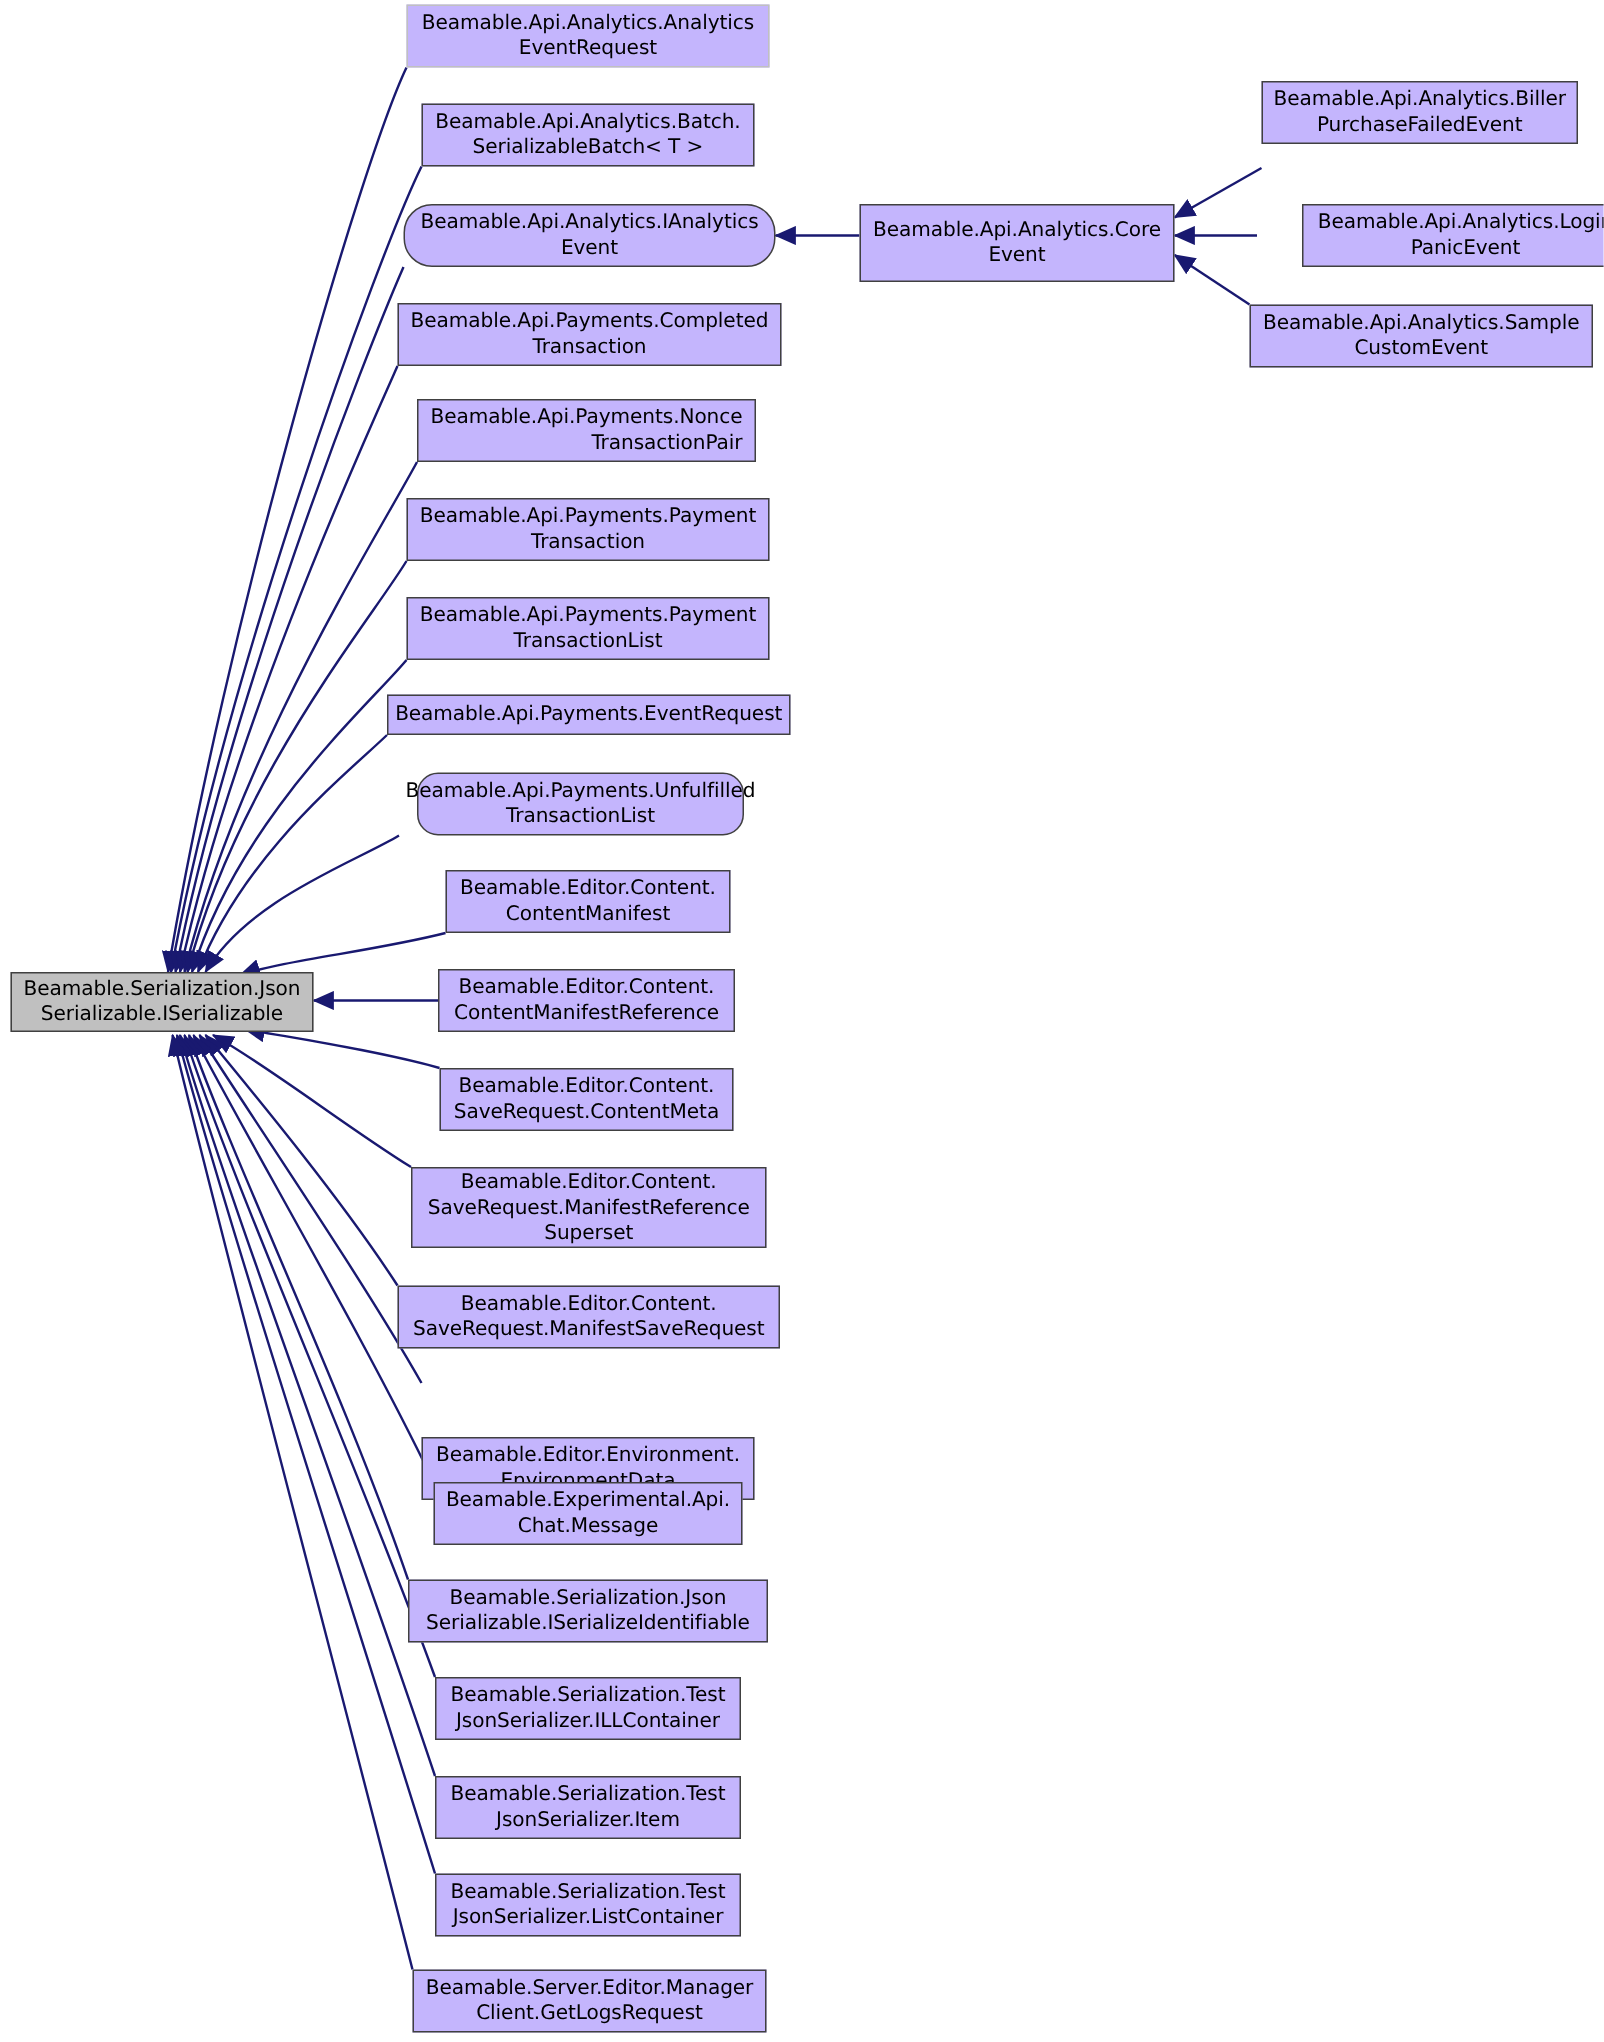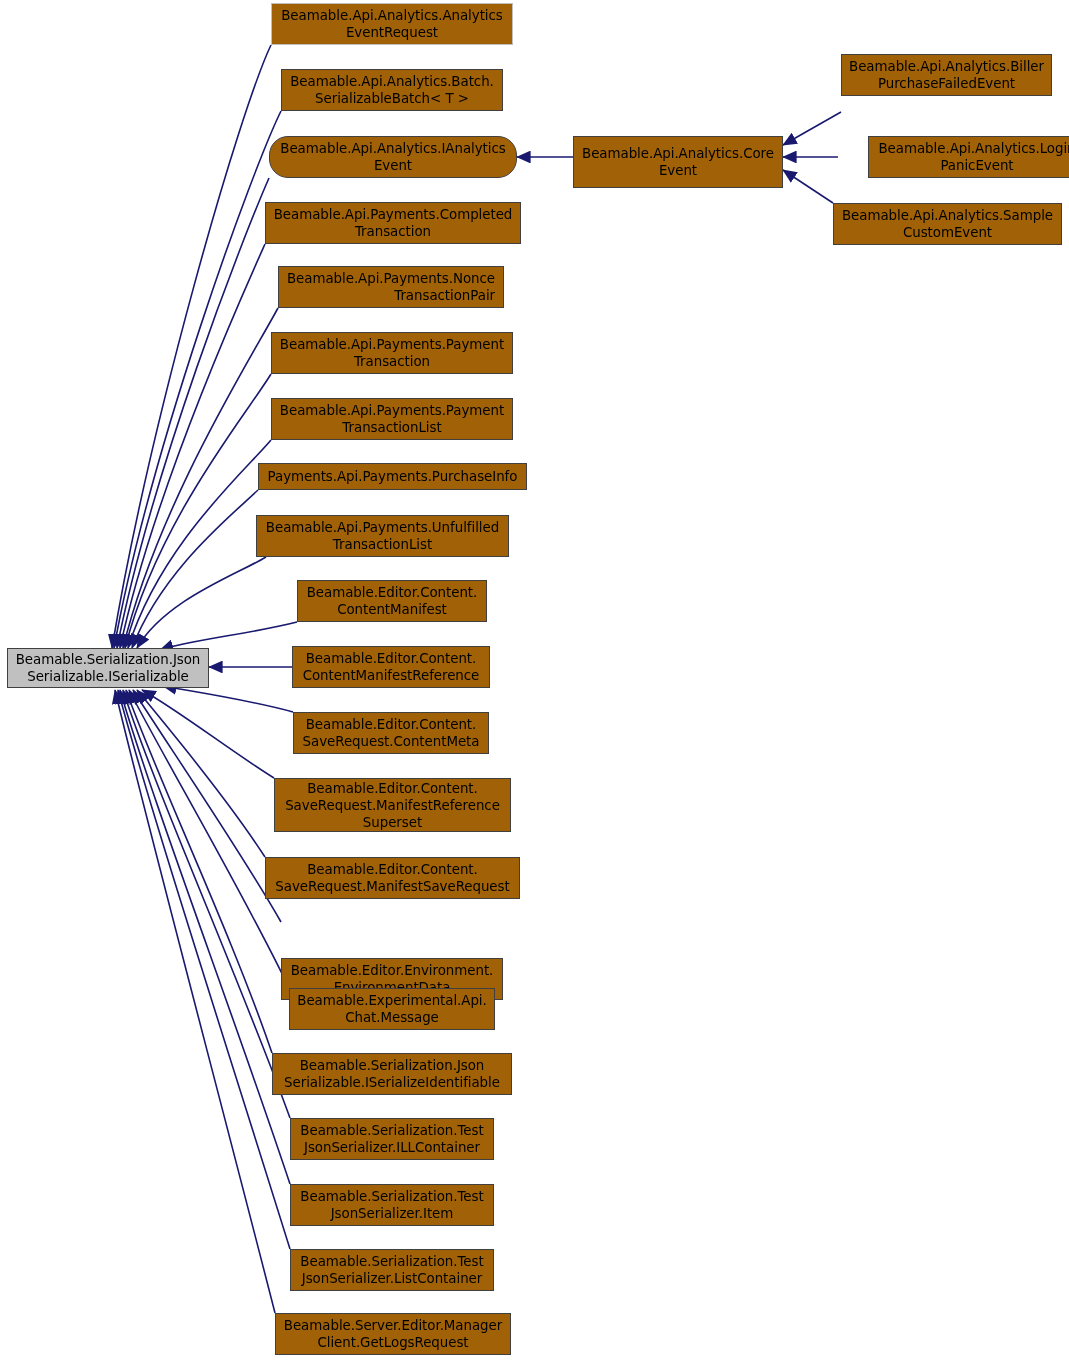--- a/index.html
+++ b/index.html
@@ -26,21 +26,21 @@
     height: 1361px;
     pointer-events: none;
   }
   .node {
     position: absolute;
     box-sizing: border-box;
     display: flex;
     align-items: center;
     justify-content: center;
     text-align: center;
-    background: #a16207;
+    background: #c4b5fd;
     border: 1px solid #404040;
     font-size: 13.4px;
     line-height: 17px;
     color: #000000;
     letter-spacing: -0.05px;
     white-space: pre-line;
     z-index: 5;
   }
   .node.current {
     background: #c0c0c0;
@@ -100,22 +100,22 @@
       <div class="node" style="left: 269px; top: 136px; width: 248px; height: 42px; border-radius: 19px;"><span class="node-label">Beamable.Api.Analytics.IAnalytics
 Event</span></div>
       <div class="node" style="left: 265px; top: 202px; width: 256px; height: 42px;"><span class="node-label">Beamable.Api.Payments.Completed
 Transaction</span></div>
       <div class="node" style="left: 278px; top: 266px; width: 226px; height: 42px; text-align: right;"><span class="node-label">Beamable.Api.Payments.Nonce
 TransactionPair</span></div>
       <div class="node" style="left: 271px; top: 332px; width: 242px; height: 42px;"><span class="node-label">Beamable.Api.Payments.Payment
 Transaction</span></div>
       <div class="node" style="left: 271px; top: 398px; width: 242px; height: 42px;"><span class="node-label">Beamable.Api.Payments.Payment
 TransactionList</span></div>
-      <div class="node" style="left: 258px; top: 463px; width: 269px; height: 27px;"><span class="node-label">Payments.Api.Payments.PurchaseInfo</span></div>
-      <div class="node" style="left: 256px; top: 515px; width: 253px; height: 42px;"><span class="node-label">Beamable.Api.Payments.Unfulfilled
+      <div class="node" style="left: 258px; top: 463px; width: 269px; height: 27px;"><span class="node-label">Beamable.Api.Payments.EventRequest</span></div>
+      <div class="node" style="left: 278px; top: 515px; width: 218px; height: 42px; border-radius: 14px;"><span class="node-label">Beamable.Api.Payments.Unfulfilled
 TransactionList</span></div>
       <div class="node" style="left: 297px; top: 580px; width: 190px; height: 42px;"><span class="node-label">Beamable.Editor.Content.
 ContentManifest</span></div>
       <div class="node" style="left: 292px; top: 646px; width: 198px; height: 42px;"><span class="node-label">Beamable.Editor.Content.
 ContentManifestReference</span></div>
       <div class="node" style="left: 293px; top: 712px; width: 196px; height: 42px;"><span class="node-label">Beamable.Editor.Content.
 SaveRequest.ContentMeta</span></div>
       <div class="node" style="left: 274px; top: 778px; width: 237px; height: 54px;"><span class="node-label">Beamable.Editor.Content.
 SaveRequest.ManifestReference
 Superset</span></div>

